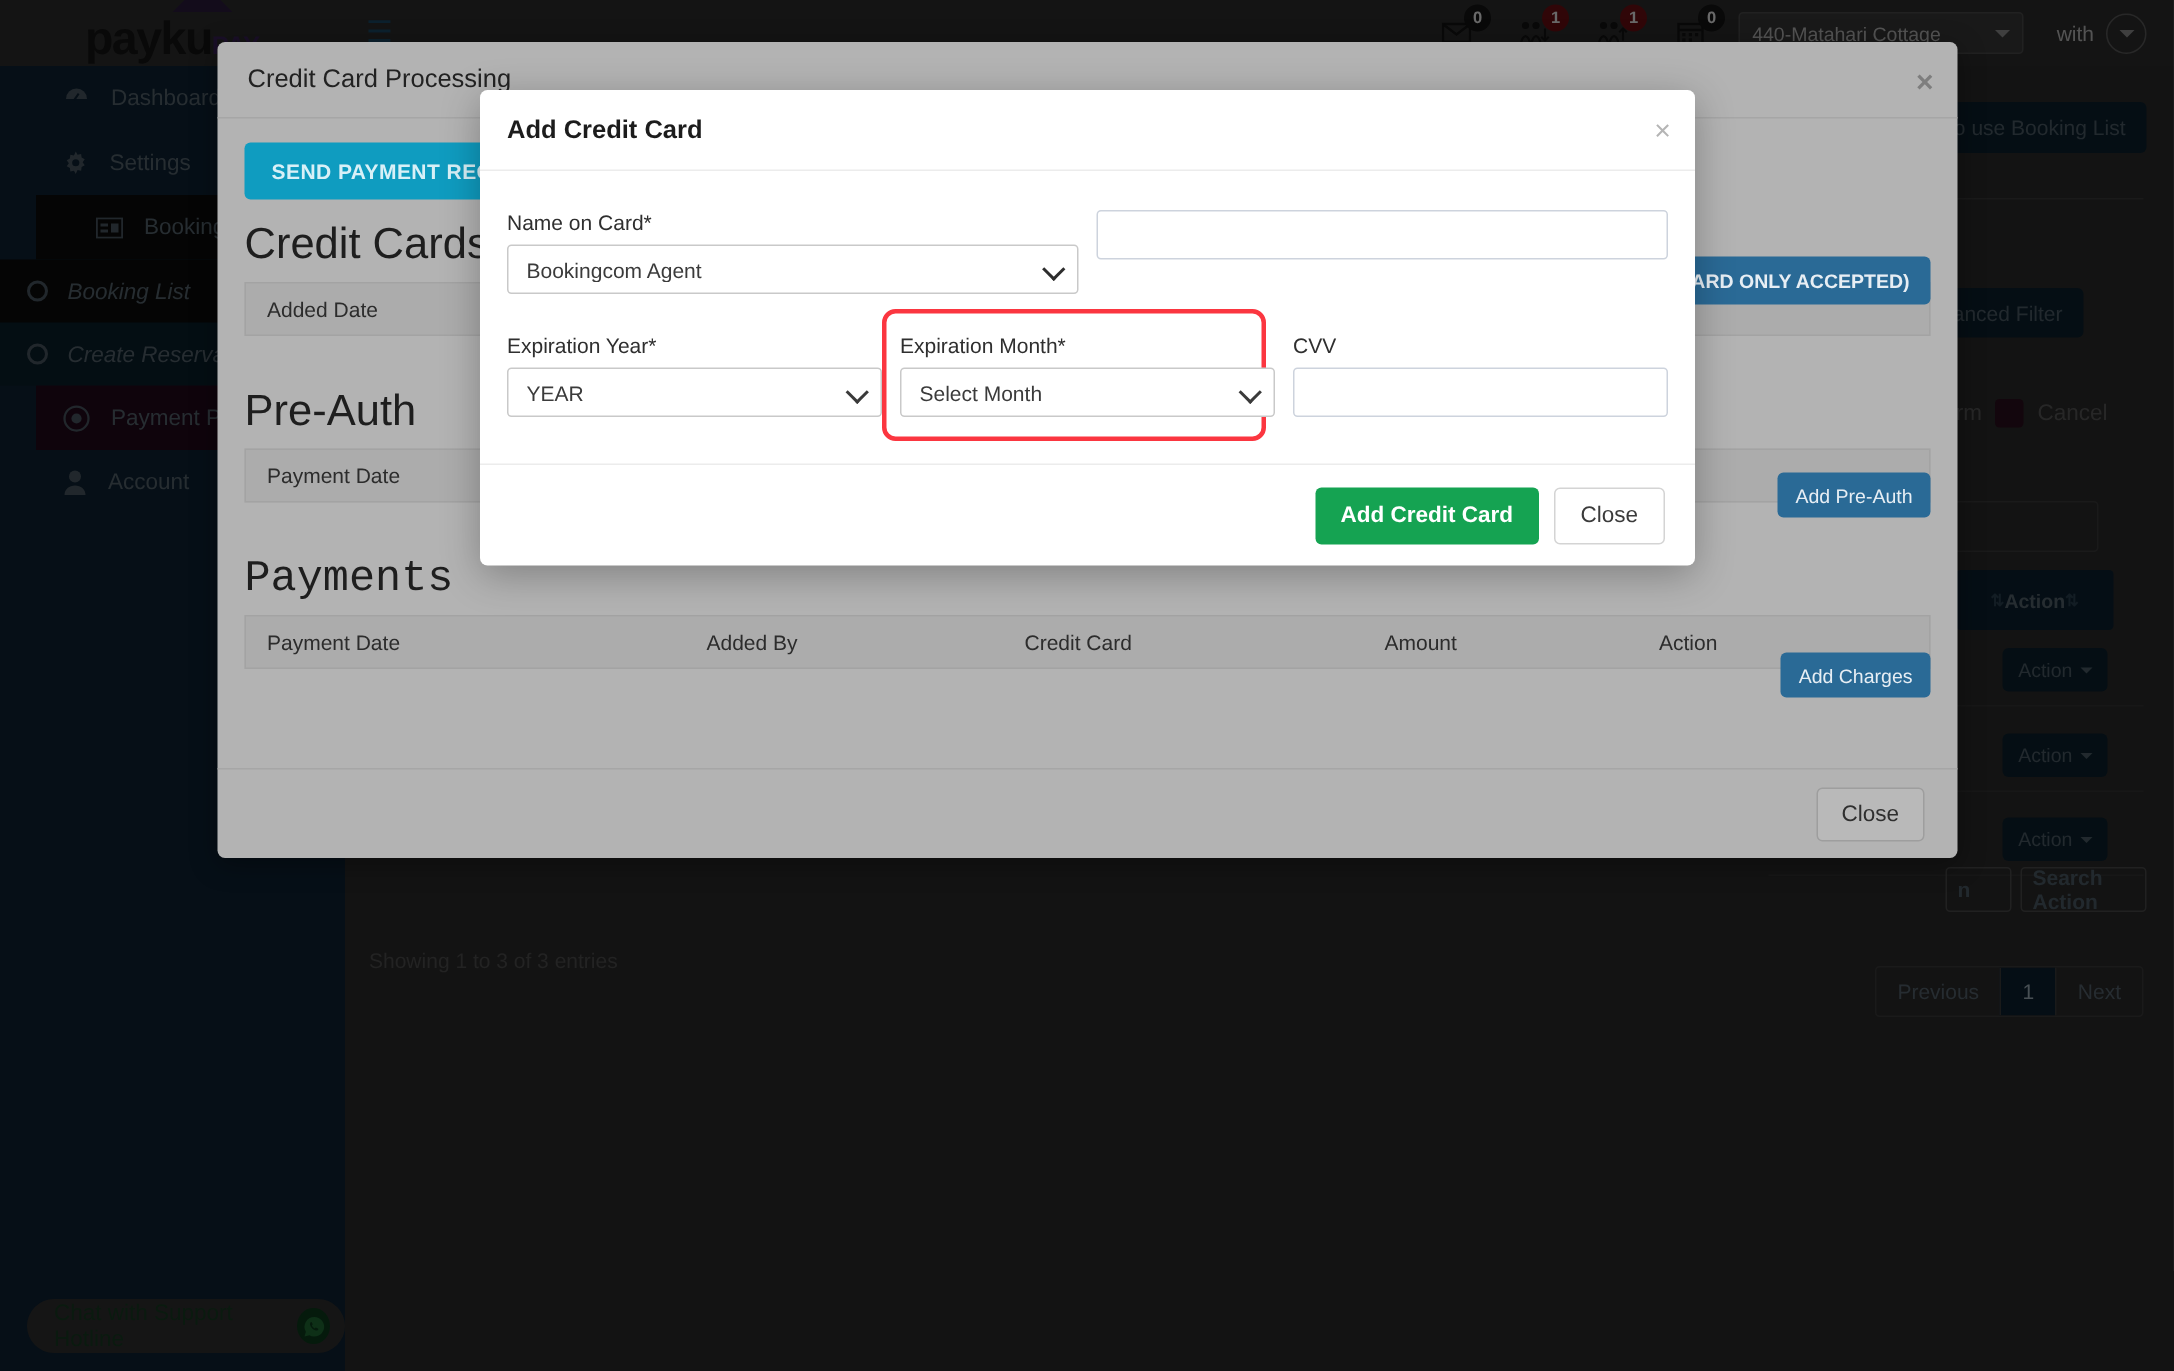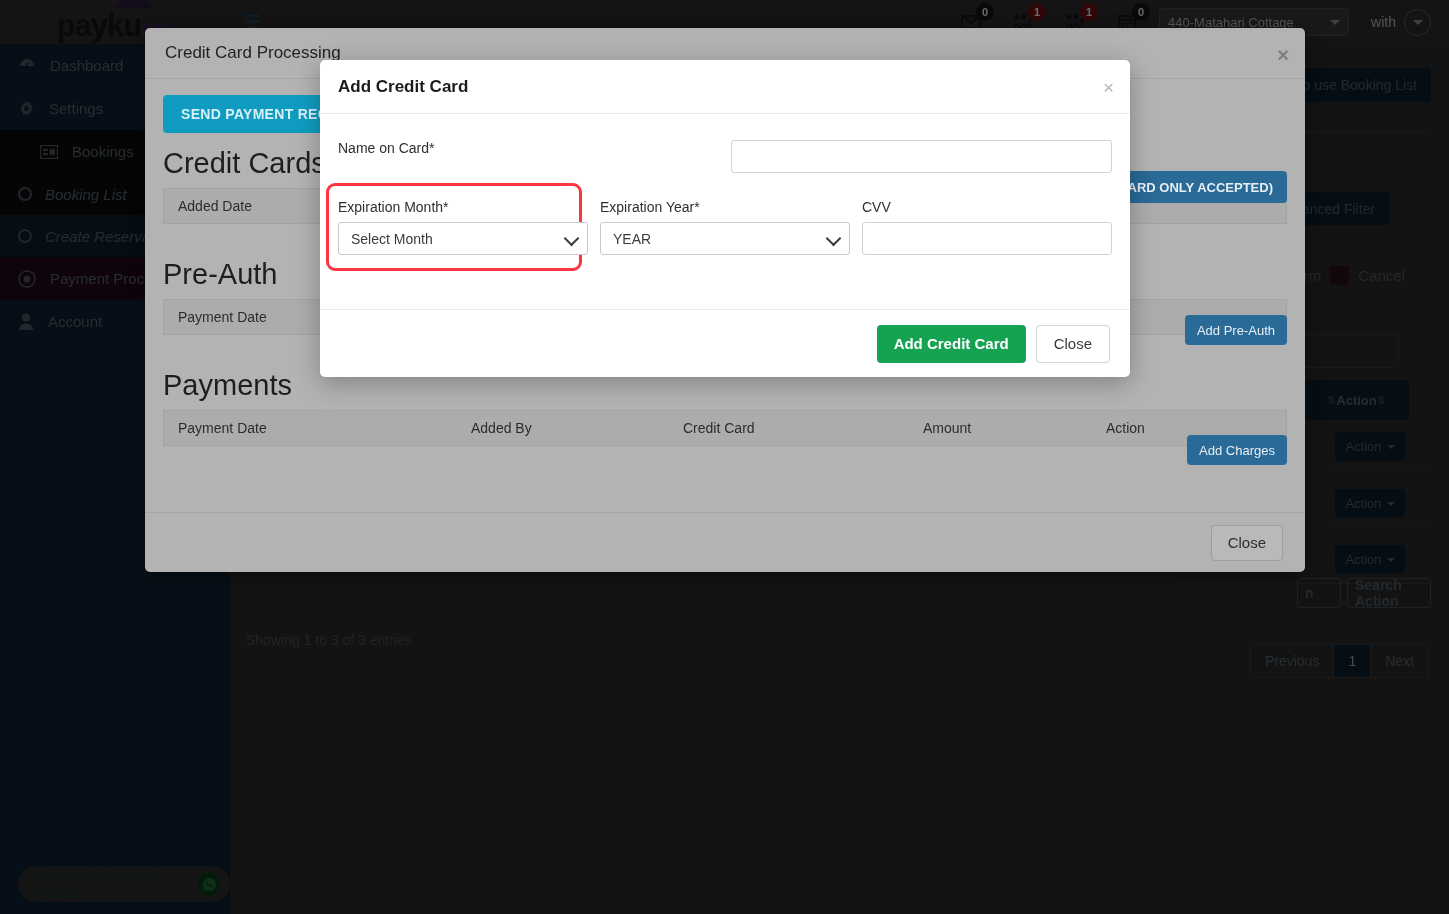--- a/index.html
+++ b/index.html
@@ -65,21 +65,21 @@
     border: 1px solid #5a5a5a; display: flex; align-items: center; justify-content: center;
   }
 
   
   .sidebar {
     position: absolute; top: 44px; left: 0; width: 230px; bottom: 0;
     background: #0e2233;
   }
   .side-item {
     height: 43px; display: flex; align-items: center; gap: 14px;
-    padding-left: 18px; font-size: 15px; color: #56646e; cursor: pointer;
+    padding-left: 18px; font-size: 15px; color: #56646e; cursor: pointer; margin-left: 24px;
   }
   .side-item.dark { background: #0c0c0c; padding-left: 40px; }
   .side-item.purple { background: #22091c; }
   .side-item svg { fill: #4b5862; flex: none; }
   .sub-group { background: #0a1f2b; font-style: italic; }
   .sub-item {
     height: 42px; display: flex; align-items: center; gap: 13px;
     padding-left: 18px; font-size: 15px; color: #56646e; cursor: pointer;
   }
   .sub-item.active { background: #0d0d0d; }
@@ -443,21 +443,21 @@
     </div>
 
     
     <div class="sec-title" style="margin-top:34px;">Pre-Auth</div>
     <button class="btn-blue" style="top:236px;">Add Pre-Auth</button>
     <div class="thead-bar">
       <span class="th">Payment Date</span>
     </div>
 
     
-    <div class="sec-title" style="margin-top:34px;">Payments</div>
+    <div class="sec-title" style="margin-top:34px;font-family:Liberation Mono, monospace;">Payments</div>
     <button class="btn-blue" style="top:356px;">Add Charges</button>
     <div class="thead-bar">
       <span class="th" style="width:293px">Payment Date</span>
       <span class="th" style="width:212px">Added By</span>
       <span class="th" style="width:240px">Credit Card</span>
       <span class="th" style="width:183px">Amount</span>
       <span class="th">Action</span>
     </div>
   </div>
 
@@ -471,43 +471,47 @@
     <span class="inner-title">Add Credit Card</span>
     <span class="inner-x">×</span>
   </div>
   <div class="inner-hr"></div>
 
   <div class="inner-body">
 
     <div class="frow">
       <div class="fgrp">
         <label class="flabel">Name on Card*</label>
+        <div class="sel-wrap">
+          <input class="fcontrol" readonly="" value="Bookingcom Agent" style="">
+          <span class="chev"></span>
+        </div>
       </div>
       <div class="fgrp">
         <input class="fcontrol plain" type="text" placeholder="" style="">
       </div>
     </div>
 
     <div class="frow" style="margin-top:12px;">
+      <div class="fgrp">
+        <label class="flabel">Expiration Year*</label>
+        <div class="sel-wrap sel-empty">
+          <input class="fcontrol" readonly="" value="YEAR" style="">
+          <span class="chev"></span>
+        </div>
+      </div>
       <div class="fgrp">
         <div class="hl-box"></div>
         <label class="flabel">Expiration Month*</label>
         <div class="sel-wrap sel-empty">
           <input class="fcontrol" readonly="" value="Select Month" style="">
           <span class="chev"></span>
         </div>
       </div>
       <div class="fgrp">
-        <label class="flabel">Expiration Year*</label>
-        <div class="sel-wrap sel-empty">
-          <input class="fcontrol" readonly="" value="YEAR" style="">
-          <span class="chev"></span>
-        </div>
-      </div>
-      <div class="fgrp">
         <label class="flabel">CVV</label>
         <input class="fcontrol plain" type="text" placeholder="" style="">
       </div>
     </div>
 
   </div>
 
   <div class="inner-foot">
     <button class="btn-green">Add Credit Card</button>
     <button class="btn-wht">Close</button>

